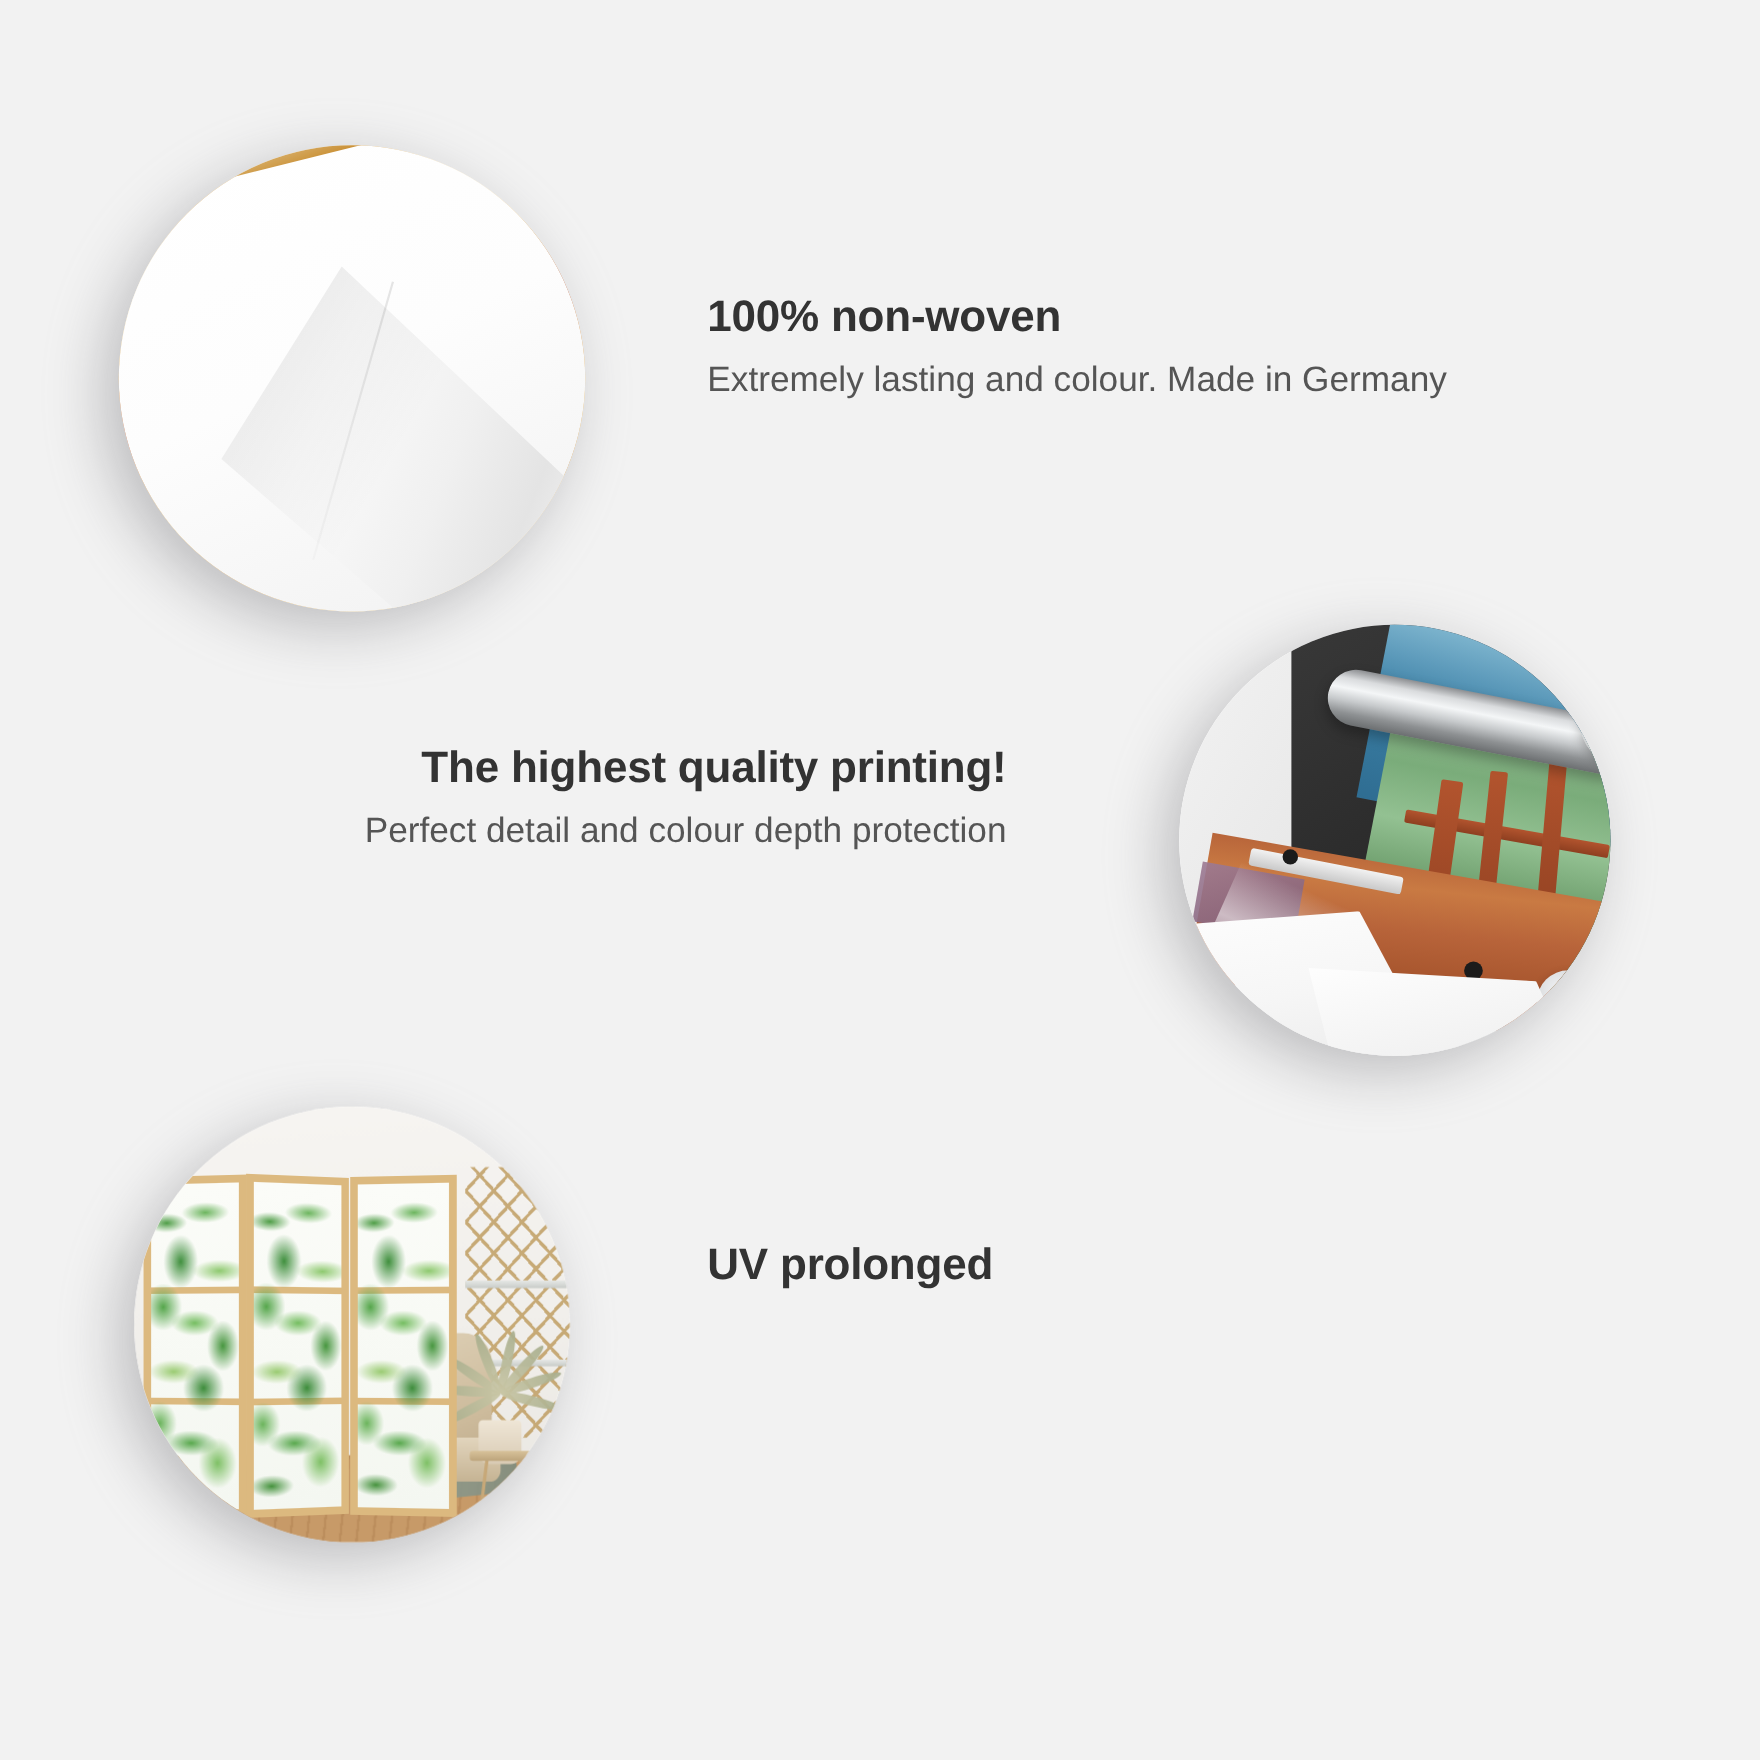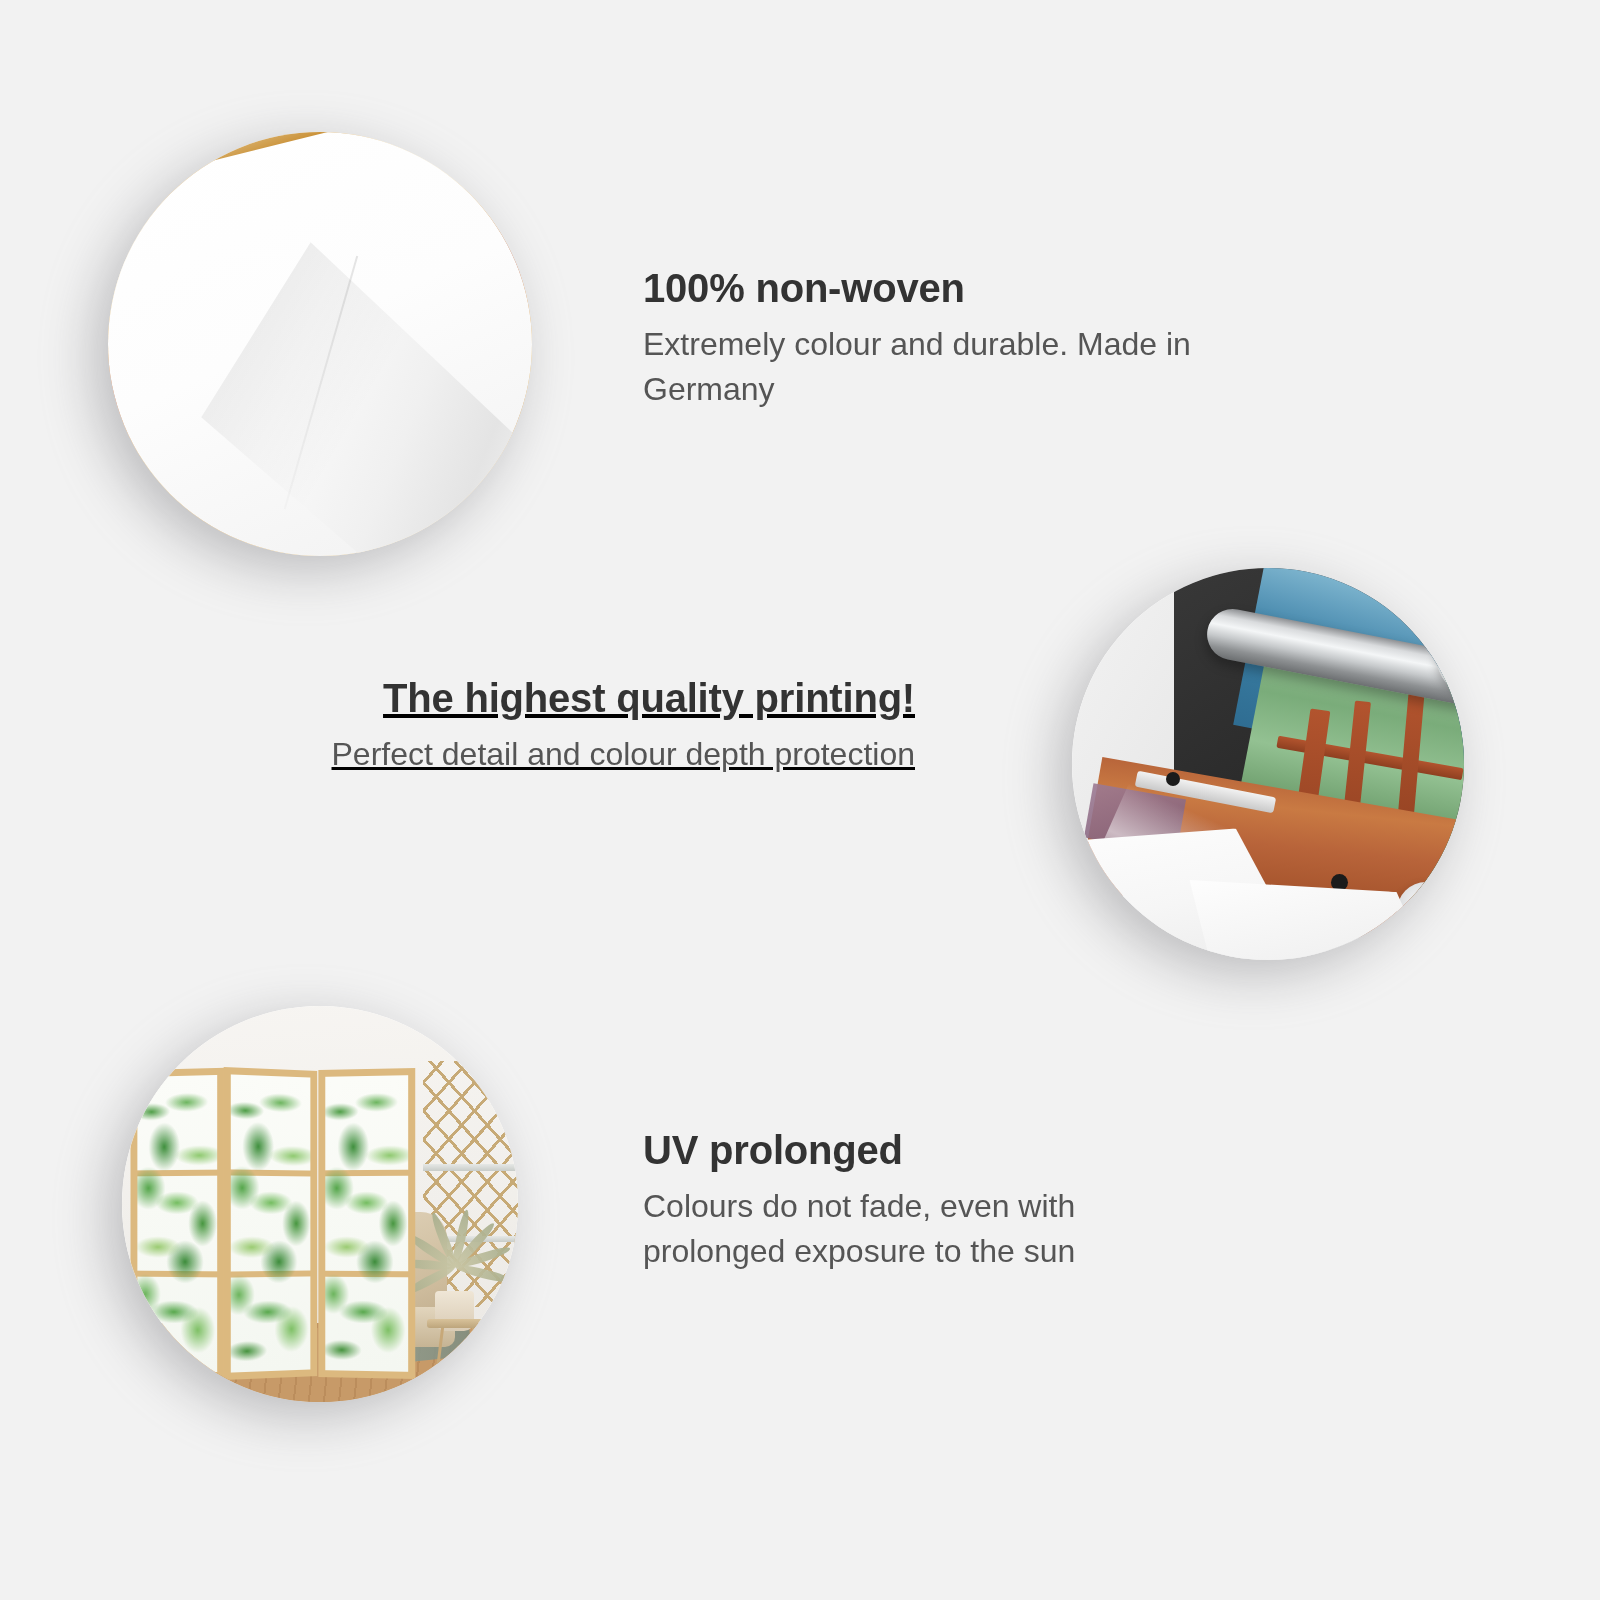--- a/index.html
+++ b/index.html
@@ -260,41 +260,41 @@
   .text-block{position:absolute;}
   .feature-title{
     font-size:40px;font-weight:bold;color:#333333;
     letter-spacing:-0.2px;line-height:1.1;margin:0 0 12px 0;
   }
   .feature-desc{
     font-size:32px;font-weight:normal;color:#555555;
     line-height:1.42;margin:0;
   }
   #text-nonwoven{left:643px;top:266px;width:680px;text-align:left;}
-  #text-printing{left:240px;top:676px;width:675px;text-align:right;text-decoration:underline;}
+  #text-printing{left:240px;top:676px;width:675px;text-align:right;}
   #text-uv{left:643px;top:1128px;width:560px;text-align:left;}
 </style>
 </head>
 <body>
 
 <div class="stage">
 
   <div class="photo-circle" id="circle-nonwoven">
     <div class="photo-inner">
       <div class="wp-face"></div>
       <div class="wp-under"></div>
       <div class="wp-flap"></div>
       <div class="wp-flap2"></div>
       <div class="wp-crease"></div>
     </div>
   </div>
 
   <div class="text-block" id="text-nonwoven">
     <h2 class="feature-title">100% non-woven</h2>
-    <p class="feature-desc">Extremely colour and durable. Made in Germany</p>
+    <p class="feature-desc">Extremely lasting and colour. Made in Germany</p>
   </div>
 
   <div class="text-block" id="text-printing">
     <h2 class="feature-title">The highest quality printing!</h2>
     <p class="feature-desc">Perfect detail and colour depth protection</p>
   </div>
 
   <div class="photo-circle" id="circle-printing">
     <div class="photo-inner">
       <div class="pr-wall"></div>
@@ -360,16 +360,15 @@
         <div class="panel p3">
           <div class="panel-rail pr-a"></div>
           <div class="panel-rail pr-b"></div>
         </div>
       </div>
     </div>
   </div>
 
   <div class="text-block" id="text-uv">
     <h2 class="feature-title">UV prolonged</h2>
-    <p class="feature-desc">Colours do not fade, even with prolonged exposure to the sun</p>
   </div>
 
 </div>
 
 </body></html>

